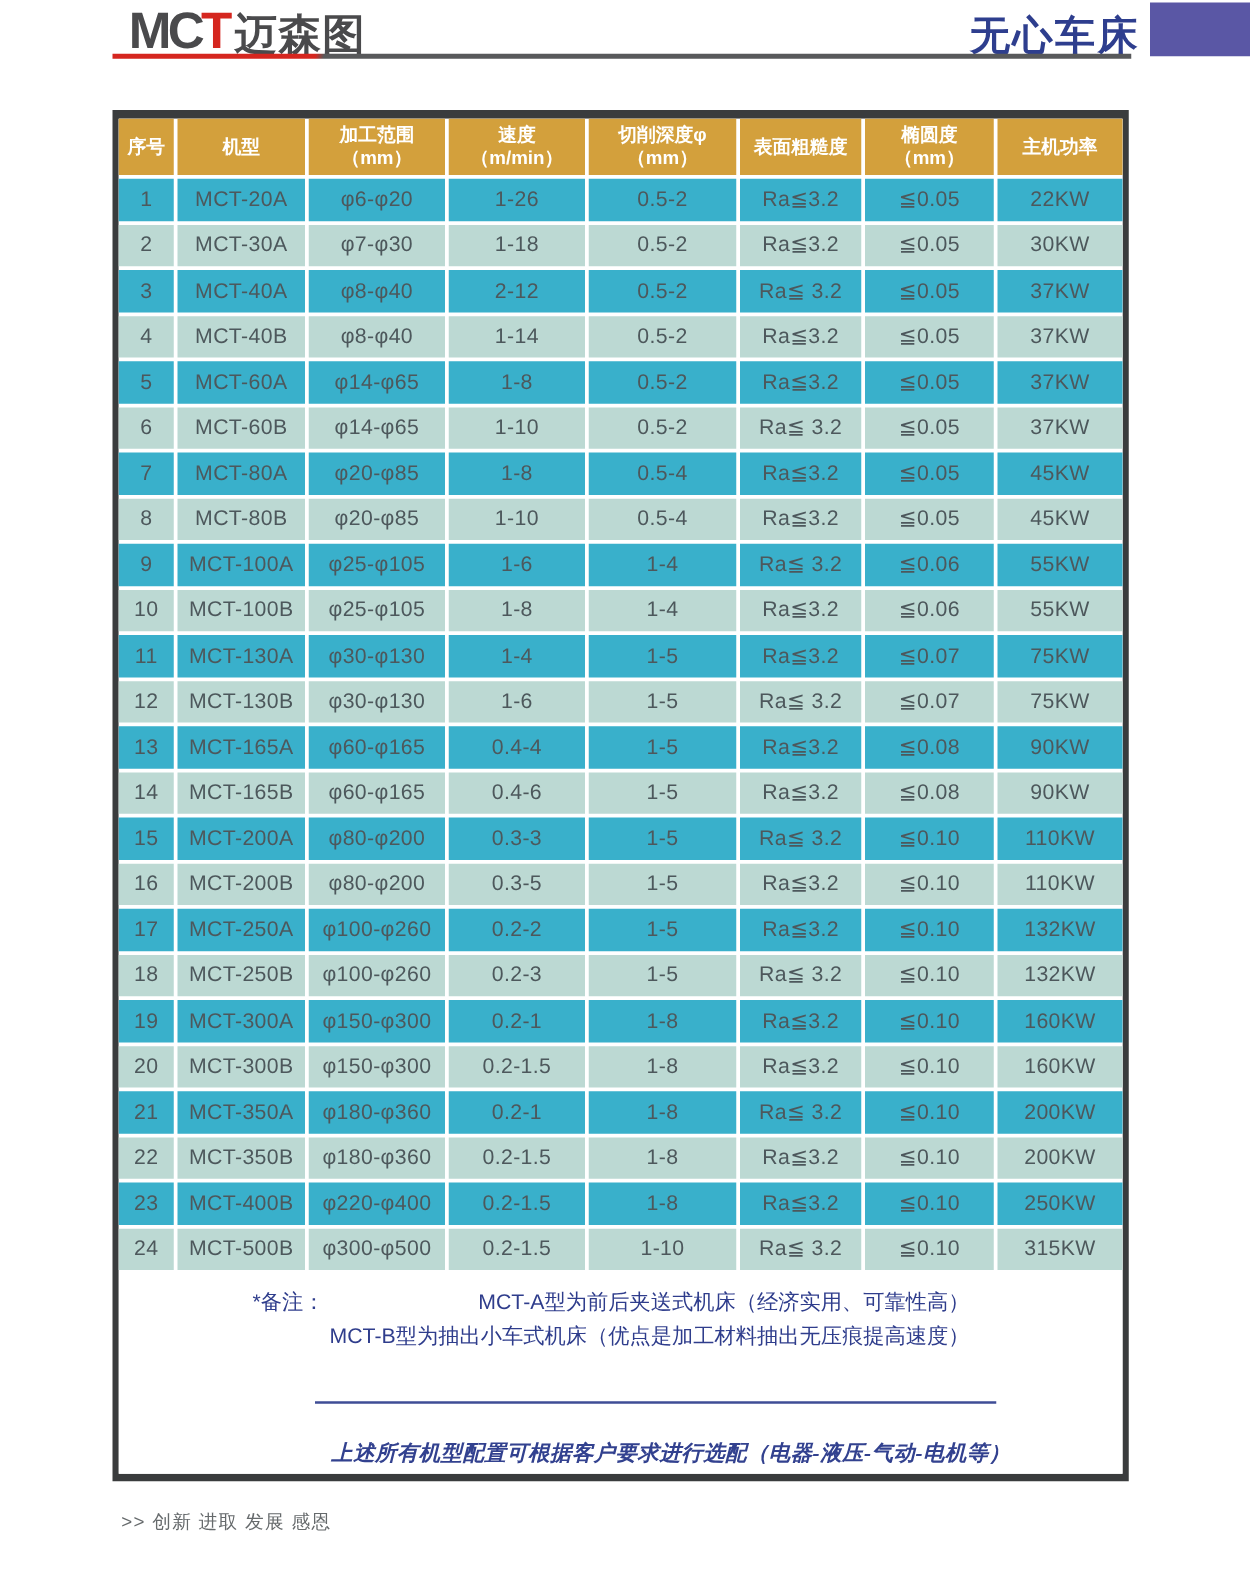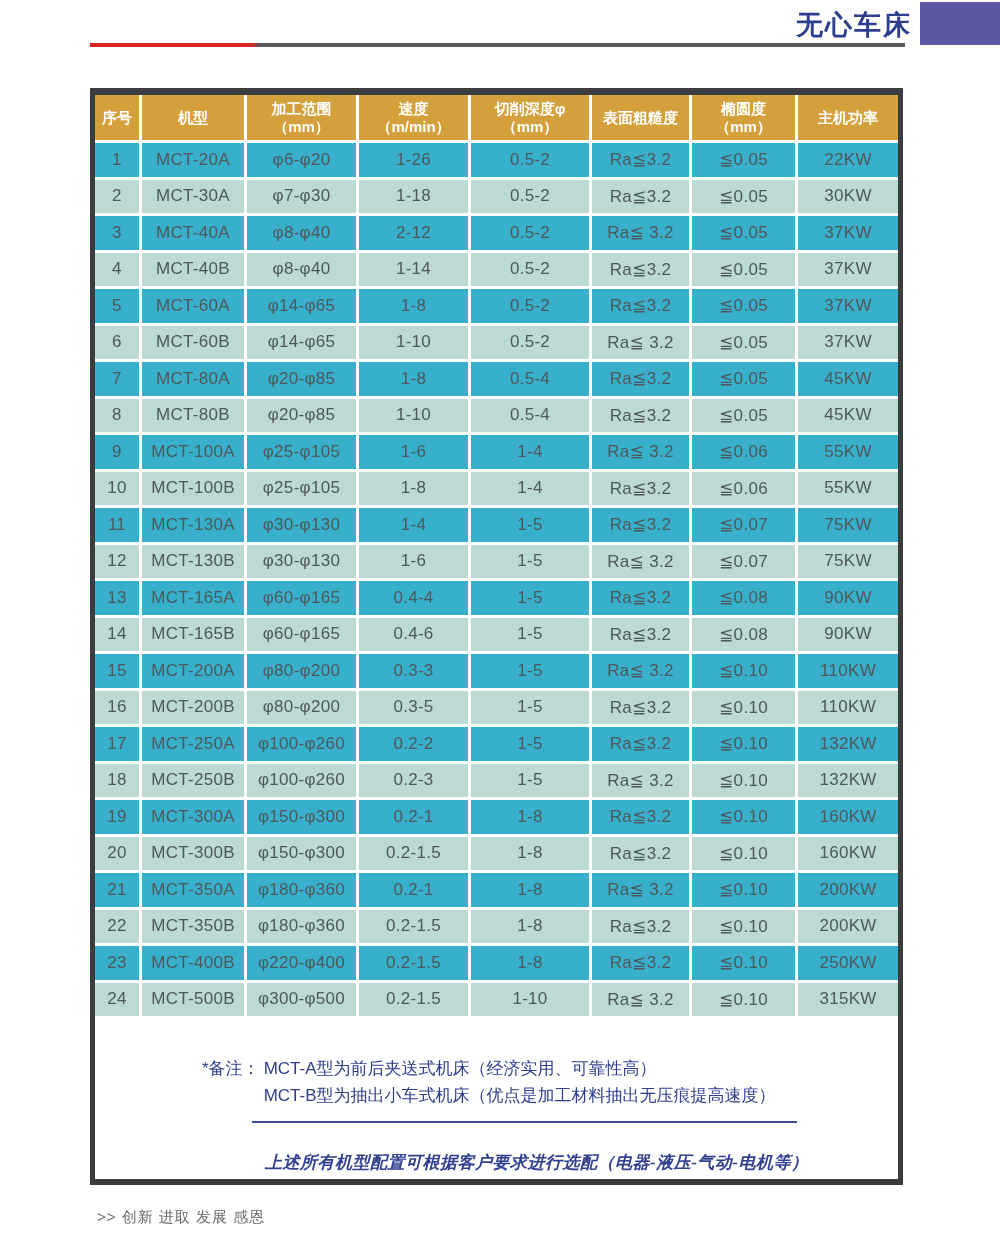--- a/index.html
+++ b/index.html
@@ -8,21 +8,21 @@
     font-family:"Liberation Sans","DejaVu Sans",sans-serif;
     position:relative;overflow:hidden;
   }
   .page{position:absolute;inset:0;background:#fff;}
 
   
   .logo{position:absolute;left:103px;top:4px;display:flex;align-items:flex-end;line-height:1;}
   .logo-mct{font-weight:900;font-size:41px;letter-spacing:-3px;color:#4a4a4c;font-family:"Liberation Sans",sans-serif;}
   .logo-mct .t{color:#d5261f;}
   .logo-cn{font-weight:700;font-size:34px;color:#4a4a4c;margin-left:5px;letter-spacing:1px;}
-  .page-title{position:absolute;top:7px;right:88px;font-size:27px;font-weight:700;color:#2e3e8e;letter-spacing:2px;}
+  .page-title{position:absolute;top:7px;right:88px;font-size:32px;font-weight:700;color:#2e3e8e;letter-spacing:2px;}
   .purple-tab{position:absolute;left:920px;top:2px;width:80px;height:43px;background:#5a57a5;}
   .header-rule{
     position:absolute;left:90px;top:43px;width:815px;height:4px;
     background:linear-gradient(100deg,#d5261f 0,#d5261f 160px,#58595b 167px,#58595b 100%);
   }
 
   
   .table-wrap{
     position:absolute;left:90px;top:88px;width:803px;background:#ffffff;
     border:5px solid #3a3c3d;border-top-width:7px;border-bottom-width:6px;
@@ -37,39 +37,43 @@
   .cell.head{
     background:#d3a03c;color:#ffffff;font-weight:700;font-size:15px;
     white-space:pre-line;line-height:1.2;
   }
   .cell.odd{background:#39b0cb;}
   .cell.even{background:#bcd9d3;}
   .cell.body{font-size:17px;color:#4d585c;letter-spacing:0.3px;}
 
   
   .notes{position:relative;height:163px;background:#ffffff;}
-  .notes-row{position:absolute;left:107px;top:39px;display:flex;align-items:flex-start;}
+  .notes-row{position:absolute;left:107px;top:12px;display:flex;align-items:flex-start;}
   .notes-label{font-size:17px;color:#2f3d8c;line-height:27px;white-space:nowrap;}
   .notes-lines{margin-left:4px;}
-  .note-line{font-size:17px;color:#2f3d8c;line-height:27px;white-space:nowrap;}
+  .note-line{font-size:17px;color:#2f3d8c;line-height:27px;white-space:nowrap;text-align:right;}
   .notes-rule{position:absolute;left:157px;top:105px;width:545px;height:2px;background:#3f4d96;}
   .notes-extra{
     position:absolute;left:170px;top:116px;font-size:17px;color:#32418f;
     font-style:italic;font-weight:700;letter-spacing:0.5px;
     font-family:"Liberation Serif","DejaVu Serif",serif;white-space:nowrap;margin-top:19px;
   }
 
   
   .footer-slogan{position:absolute;left:97px;top:1208px;font-size:15px;color:#666a6c;letter-spacing:1px;}
 </style>
 </head>
 <body>
 
 <div class="page">
 
+  <div class="logo">
+    <span class="logo-mct"><span class="mc">MC</span><span class="t">T</span></span>
+    <span class="logo-cn">迈森图</span>
+  </div>
   <div class="page-title">无心车床</div>
   <div class="purple-tab"></div>
   <div class="header-rule"></div>
 
   <div class="table-wrap">
     <div class="grid" id="grid">
         <div class="cell head">序号</div>
         <div class="cell head">机型</div>
         <div class="cell head">加工范围
 （mm）</div>

